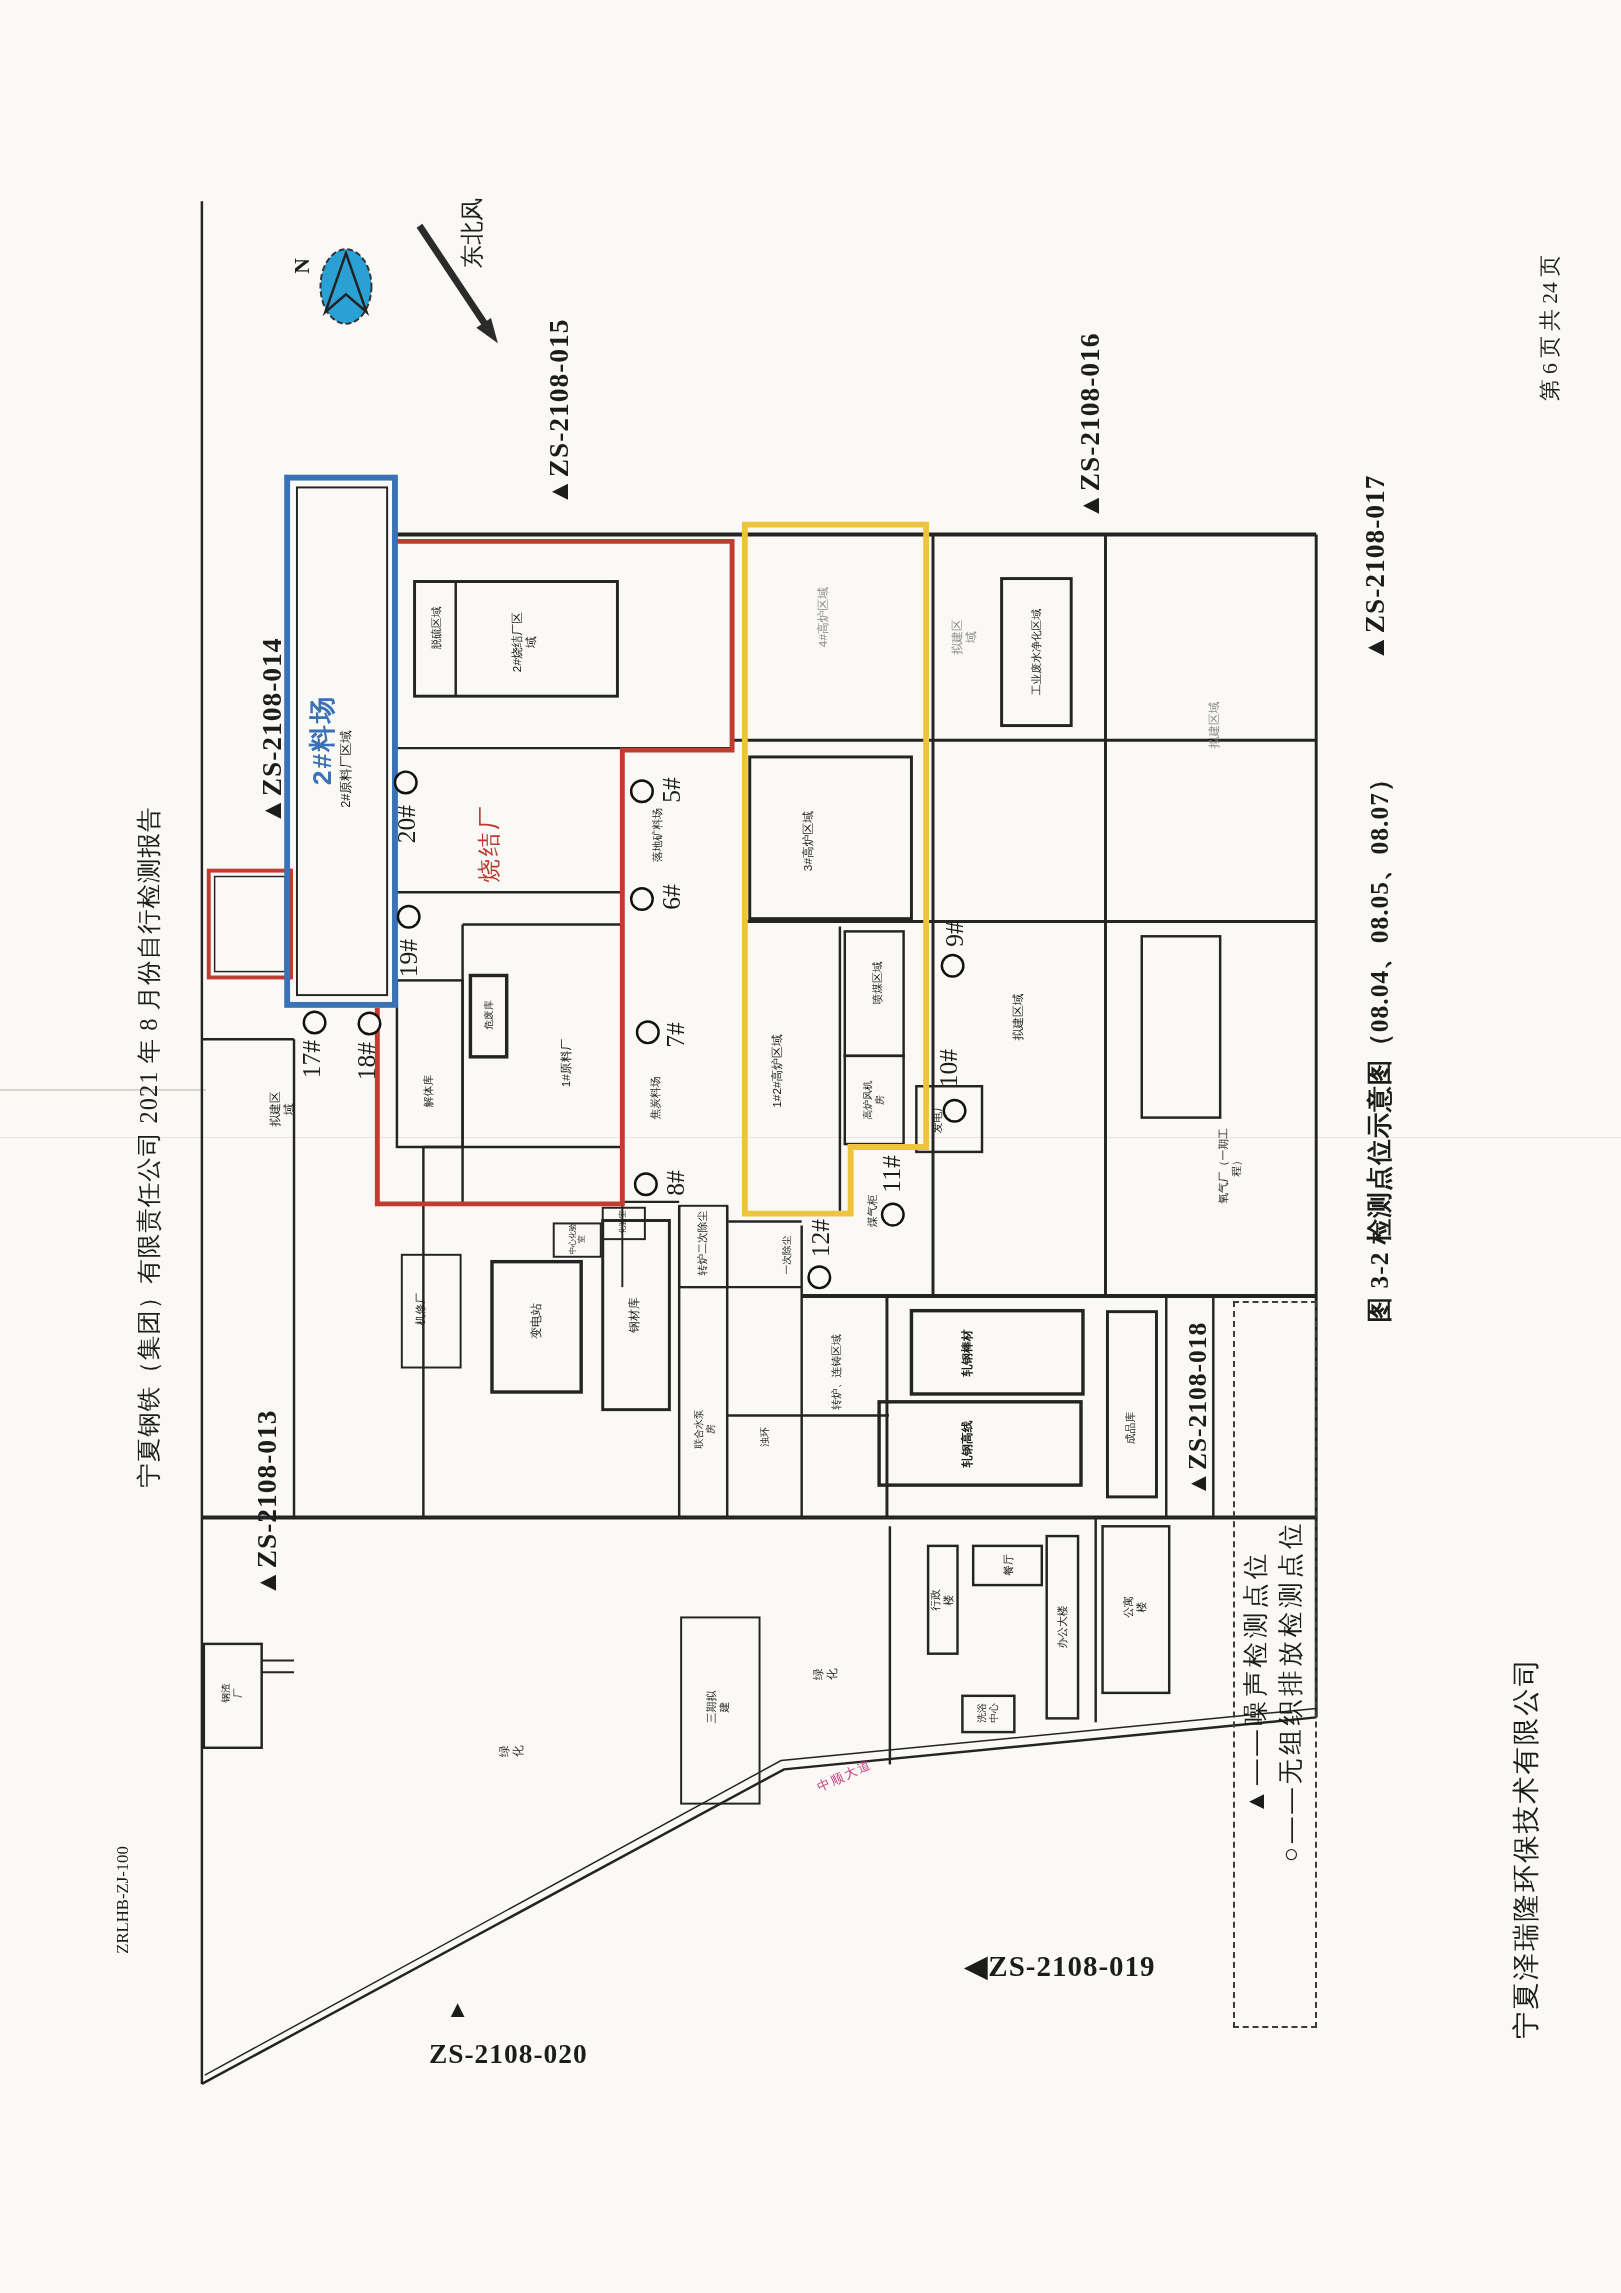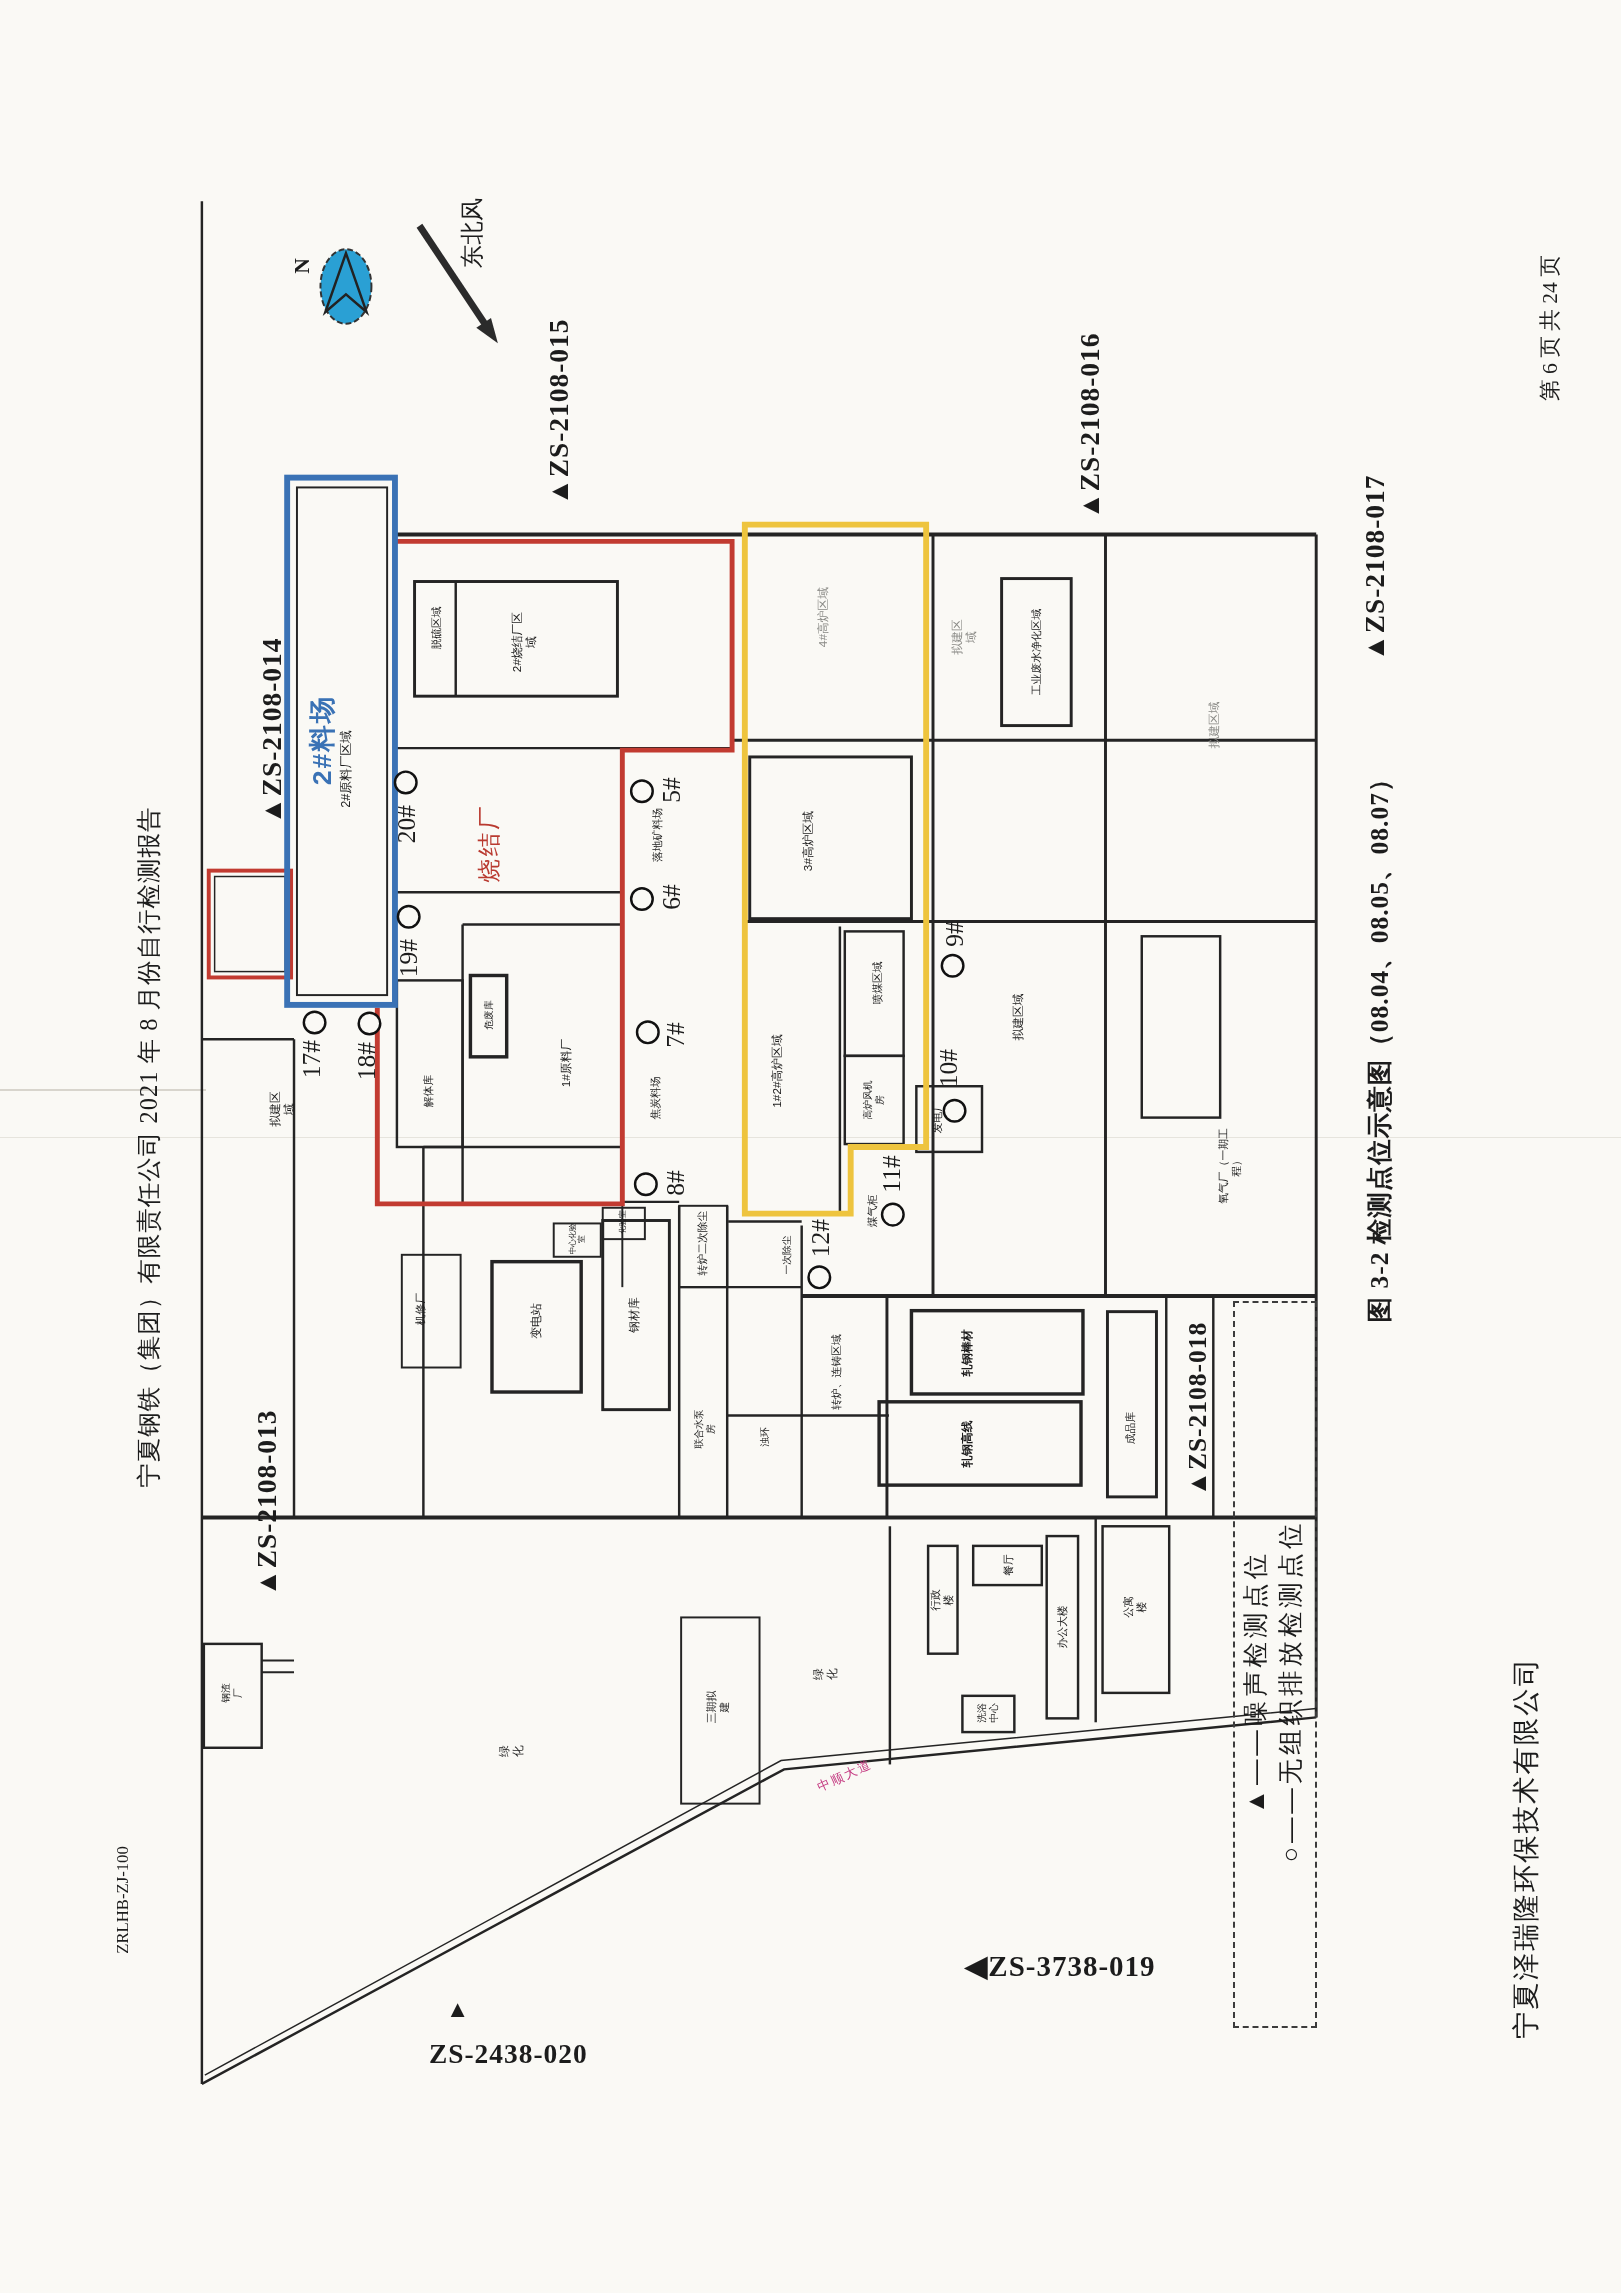--- a/index.html
+++ b/index.html
@@ -145,23 +145,23 @@
 
   <div class="lbl serif" style="left:303px;top:266px;font-size:21.6px;font-weight:bold;">N</div>
   <div class="lbl" style="left:473px;top:233px;font-size:23.5px;">东北风</div>
 
   <div class="lbl mk" style="left:267px;top:1503px;font-size:27.4px;">▲ZS-2108-013</div>
   <div class="lbl mk" style="left:272px;top:731px;font-size:27.4px;">▲ZS-2108-014</div>
   <div class="lbl mk" style="left:559px;top:412px;font-size:27.4px;">▲ZS-2108-015</div>
   <div class="lbl mk" style="left:1090px;top:426px;font-size:27.4px;">▲ZS-2108-016</div>
   <div class="lbl mk" style="left:1375px;top:568px;font-size:27.4px;">▲ZS-2108-017</div>
   <div class="lbl mk" style="left:1198px;top:1409px;font-size:25.5px;">▲ZS-2108-018</div>
-  <div class="lblh mk" style="left:965px;top:1949px;font-size:29px;">◀ZS-3738-019</div>
+  <div class="lblh mk" style="left:965px;top:1949px;font-size:29px;">◀ZS-2108-019</div>
   <div class="lblh mk" style="left:446px;top:1996px;font-size:23.5px;">▲</div>
-  <div class="lblh mk" style="left:429px;top:2039px;font-size:27.4px;">ZS-2438-020</div>
+  <div class="lblh mk" style="left:429px;top:2039px;font-size:27.4px;">ZS-2108-020</div>
 
   <div class="lbl serif" style="left:672px;top:790px;font-size:25.5px;">5#</div>
   <div class="lbl serif" style="left:672px;top:897px;font-size:25.5px;">6#</div>
   <div class="lbl serif" style="left:676px;top:1035px;font-size:25.5px;">7#</div>
   <div class="lbl serif" style="left:676px;top:1183px;font-size:25.5px;">8#</div>
   <div class="lbl serif" style="left:955px;top:934px;font-size:25.5px;">9#</div>
   <div class="lbl serif" style="left:949px;top:1068px;font-size:25.5px;">10#</div>
   <div class="lbl serif" style="left:892px;top:1174px;font-size:25.5px;">11#</div>
   <div class="lbl serif" style="left:821px;top:1238px;font-size:25.5px;">12#</div>
   <div class="lbl serif" style="left:312px;top:1059px;font-size:25.5px;">17#</div>

